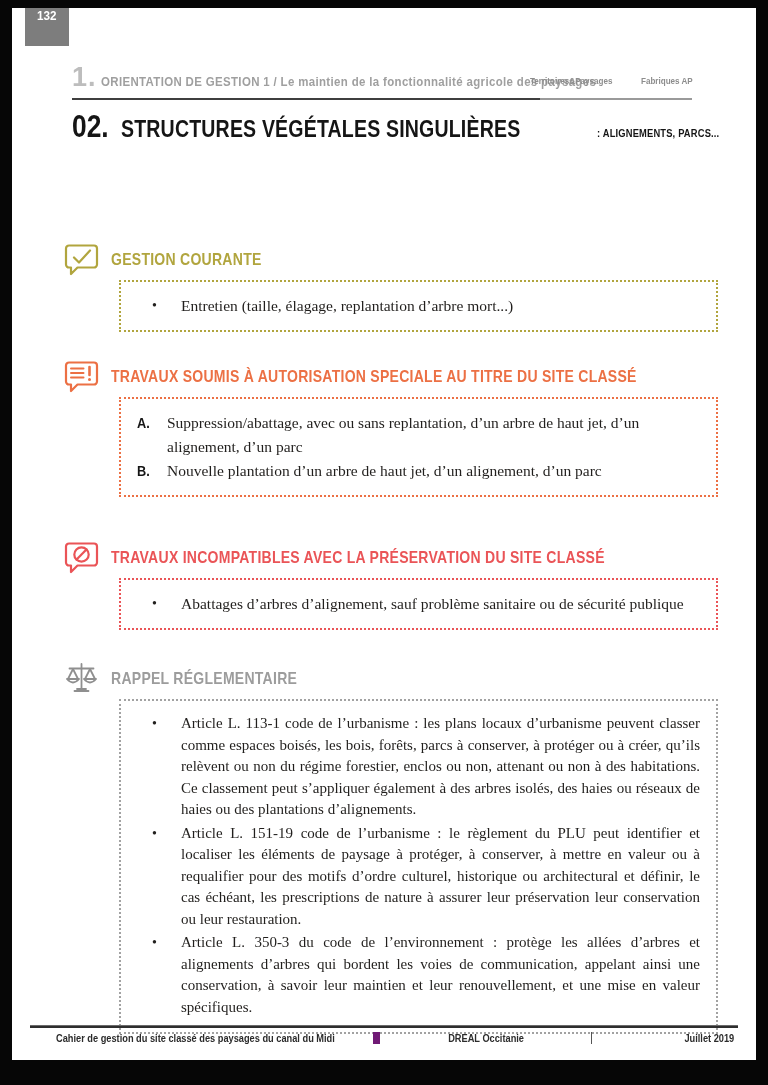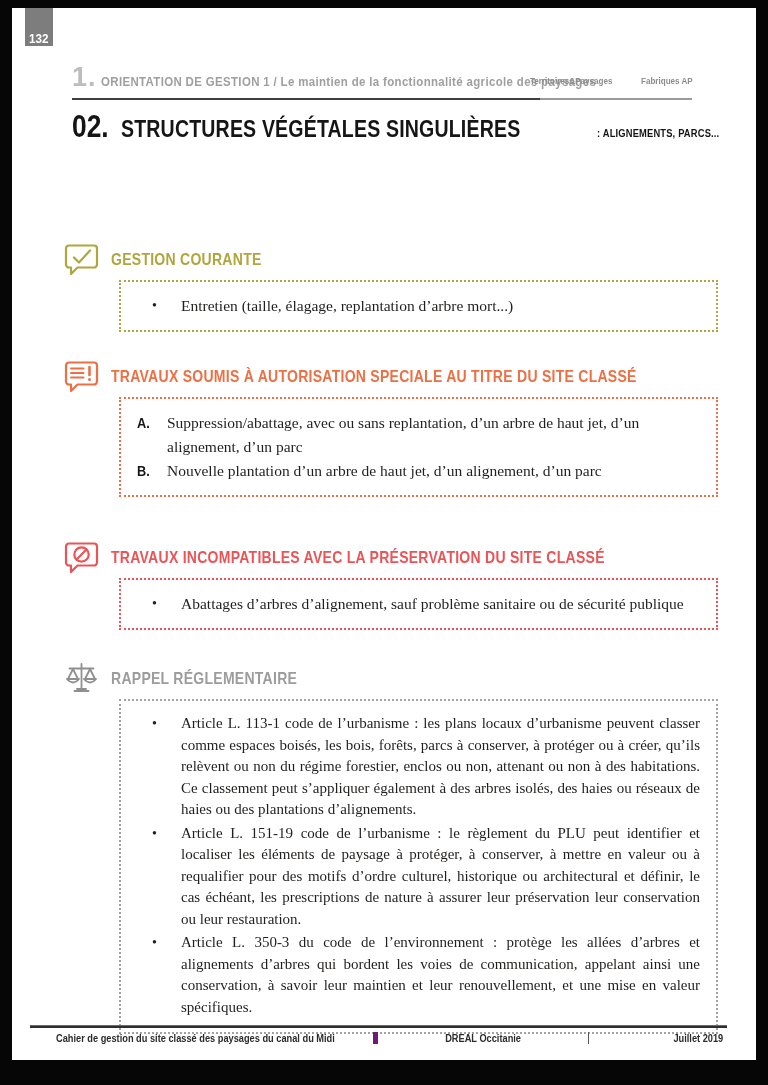--- a/index.html
+++ b/index.html
@@ -6,22 +6,22 @@
   html,body { width:768px; height:1085px; }
   body { background:#060606; font-family:"Liberation Sans", sans-serif; position:relative; }
 
   .page {
     position:absolute; left:12px; top:8px; right:12px; bottom:25px;
     background:#ffffff; overflow:hidden;
   }
 
   
   .page-badge {
-    position:absolute; left:13px; top:0; width:28px; height:38px;
-    background:#7d7d7d; color:#fff; display:flex; align-items:flex-end; justify-content:center;
+    position:absolute; left:13px; top:0; width:44px; height:38px;
+    background:#7d7d7d; color:#fff; display:flex; align-items:flex-start; justify-content:center;
     font-size:13px; font-weight:bold;
   }
   .page-badge span{ display:inline-block; transform:scaleX(.9); }
 
   .condensed { display:inline-block; transform:scaleX(.85); transform-origin:0 60%; white-space:nowrap; }
 
   
   .header-row {
     margin:54px 10px 0 60px;
     display:flex; justify-content:flex-start; align-items:flex-end;
@@ -67,27 +67,27 @@
   .marker-ab span{ display:inline-block; transform:scaleX(.85); transform-origin:0 60%; }
   .item .text { flex:1; }
 
   .rappel .item { font-size:15px; line-height:21.5px; margin-bottom:2px; }
   .rappel .text { text-align:justify; }
 
   section.sec-2 { margin-bottom:42px; }
   section.sec-3 { margin-bottom:30px; }
 
   
-  .footer { position:absolute; left:18px; right:29px; bottom:16px; }
+  .footer { position:absolute; left:18px; right:18px; bottom:16px; }
   .footer-rule { height:3px; border-top:1px solid #6a6a6a; border-bottom:2px solid #2e2e2e; }
   .footer-cells { display:flex; margin-top:4px; align-items:center; }
   .fcell { font-size:10.5px; font-weight:bold; color:#2b2b2b; }
   .fcell .condensed{ transform:scaleX(.88); }
   .fcell-left { flex:0 0 47%; padding-left:26px; }
-  .fcell-mid  { flex:0 0 31%; text-align:center; border-left:5px solid #701a75; border-right:1px solid #555; }
+  .fcell-mid  { flex:0 0 31%; text-align:center; border-left:7px solid #701a75; border-right:1px solid #555; }
   .fcell-mid .condensed, .fcell-right .condensed { transform-origin:50% 60%; }
   .fcell-right{ flex:1; text-align:right; }
 </style>
 </head>
 <body>
 
 <div class="page">
 
   <div class="page-badge">
     <span>132</span>

